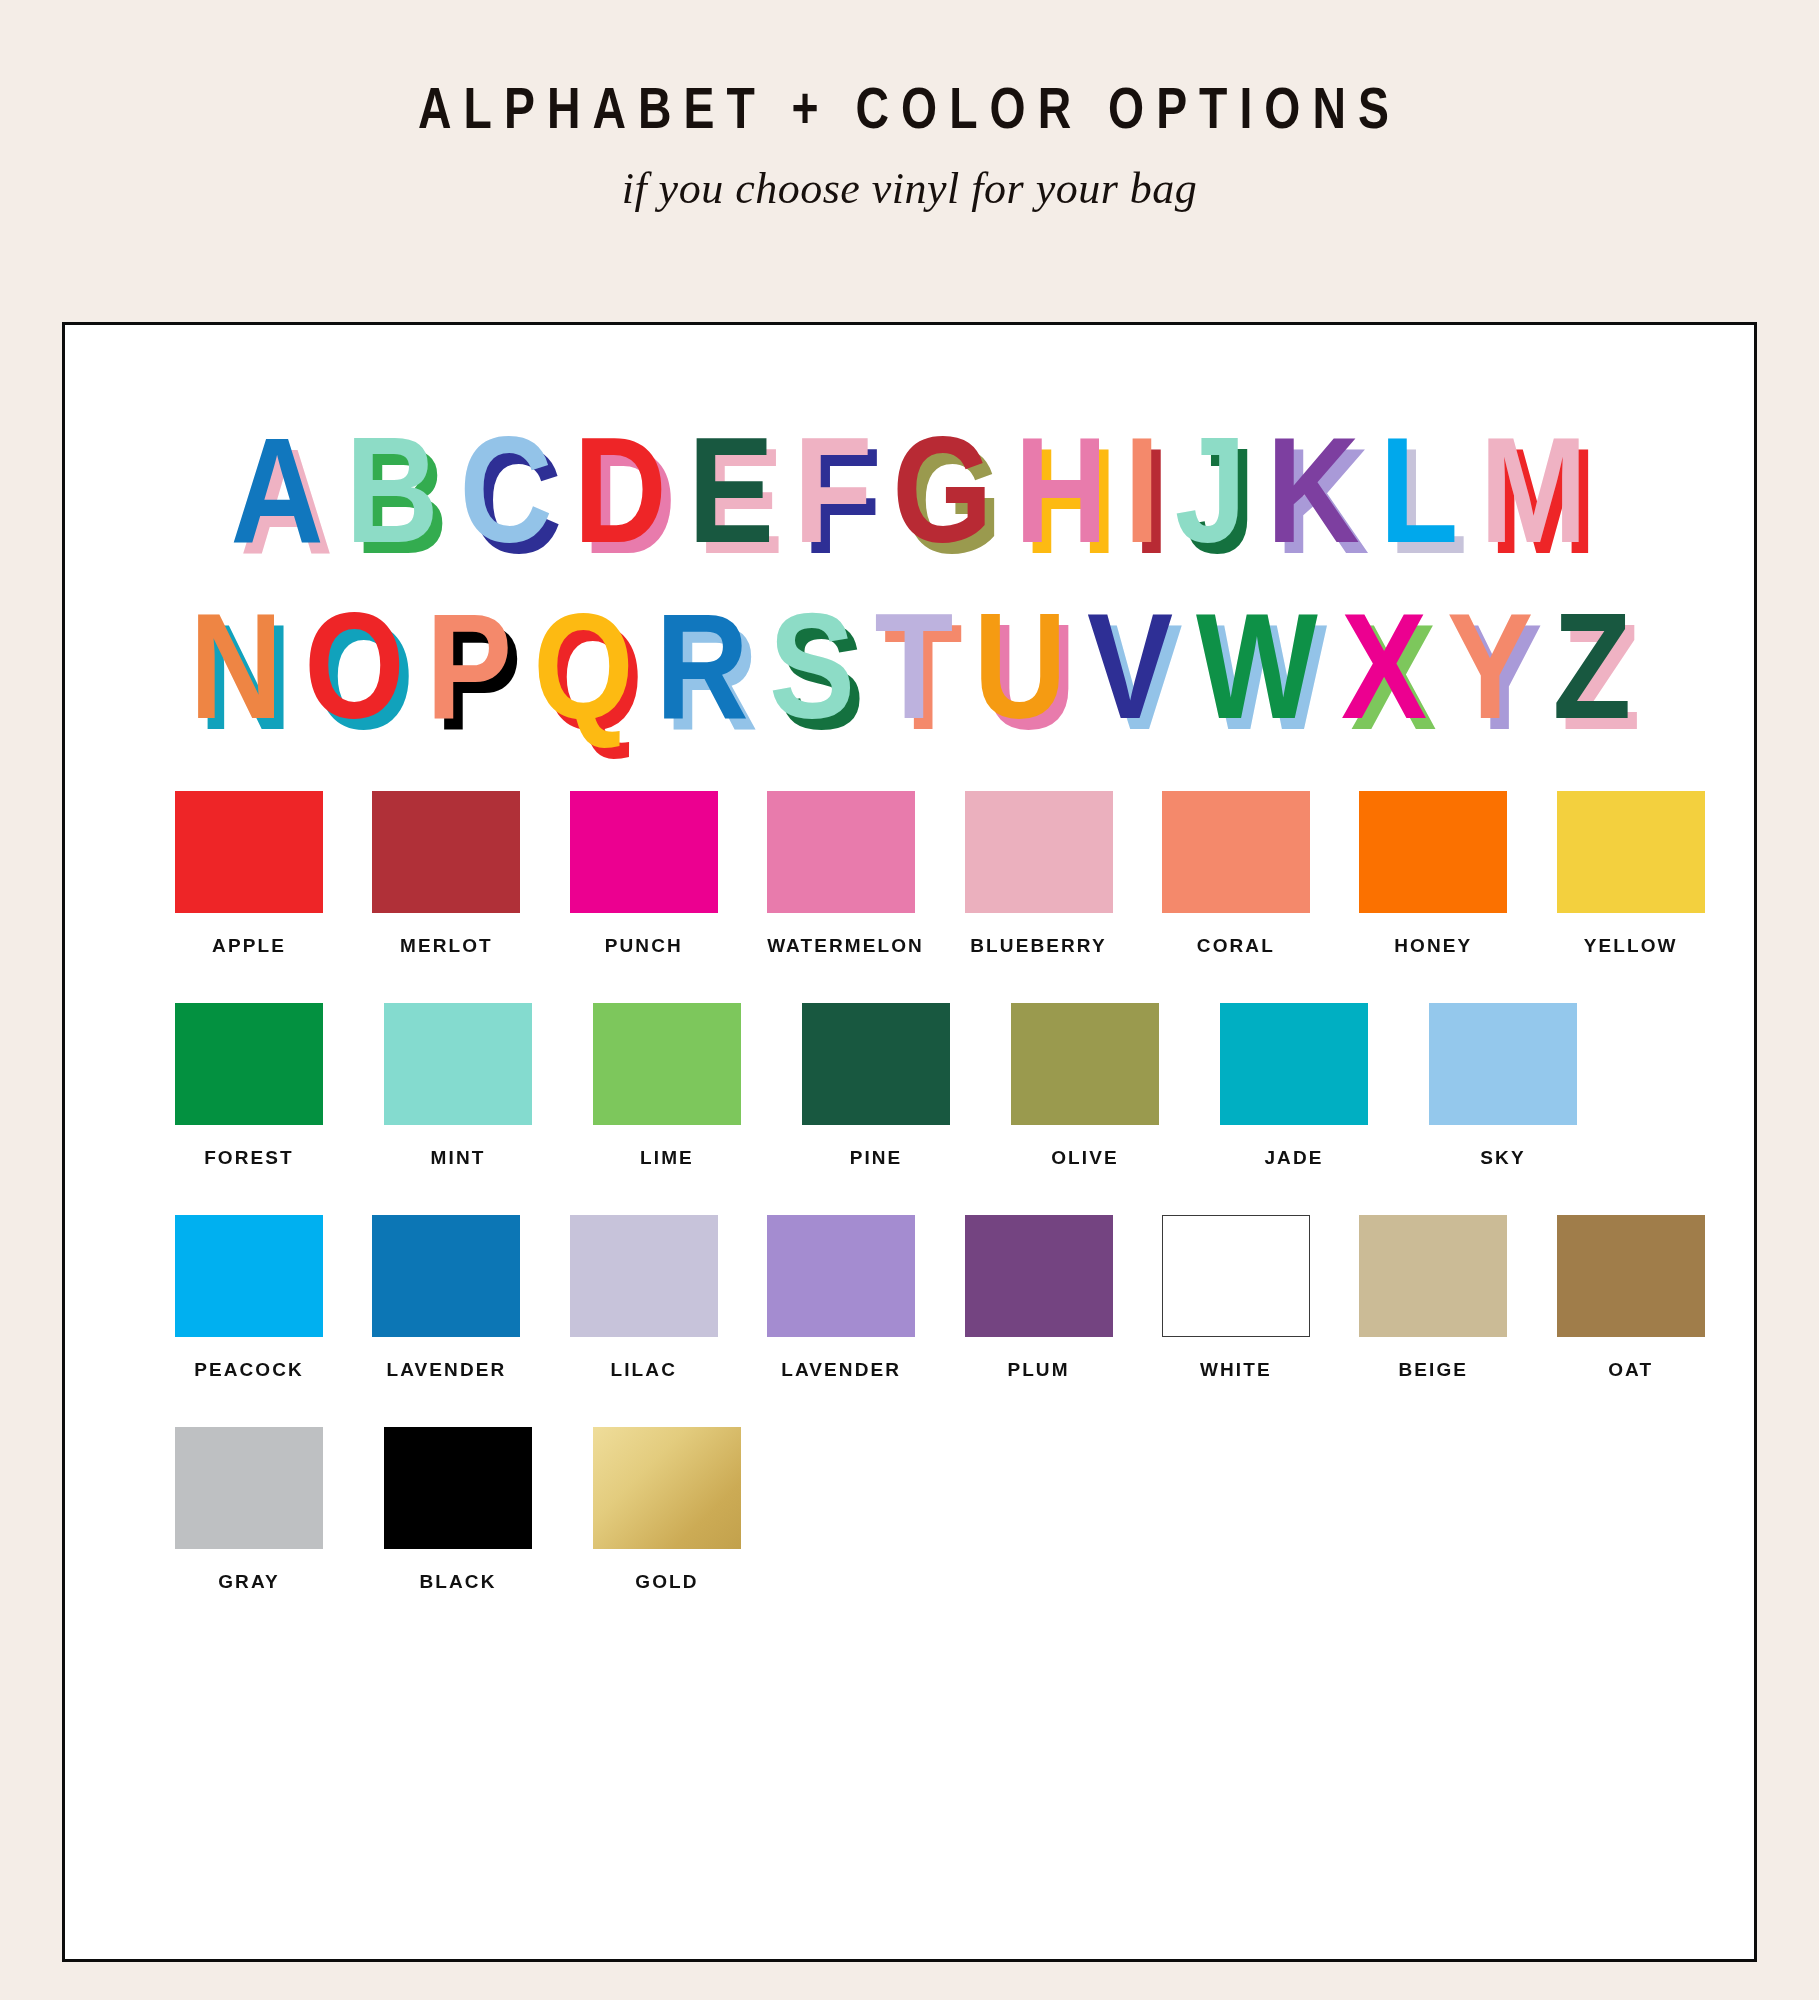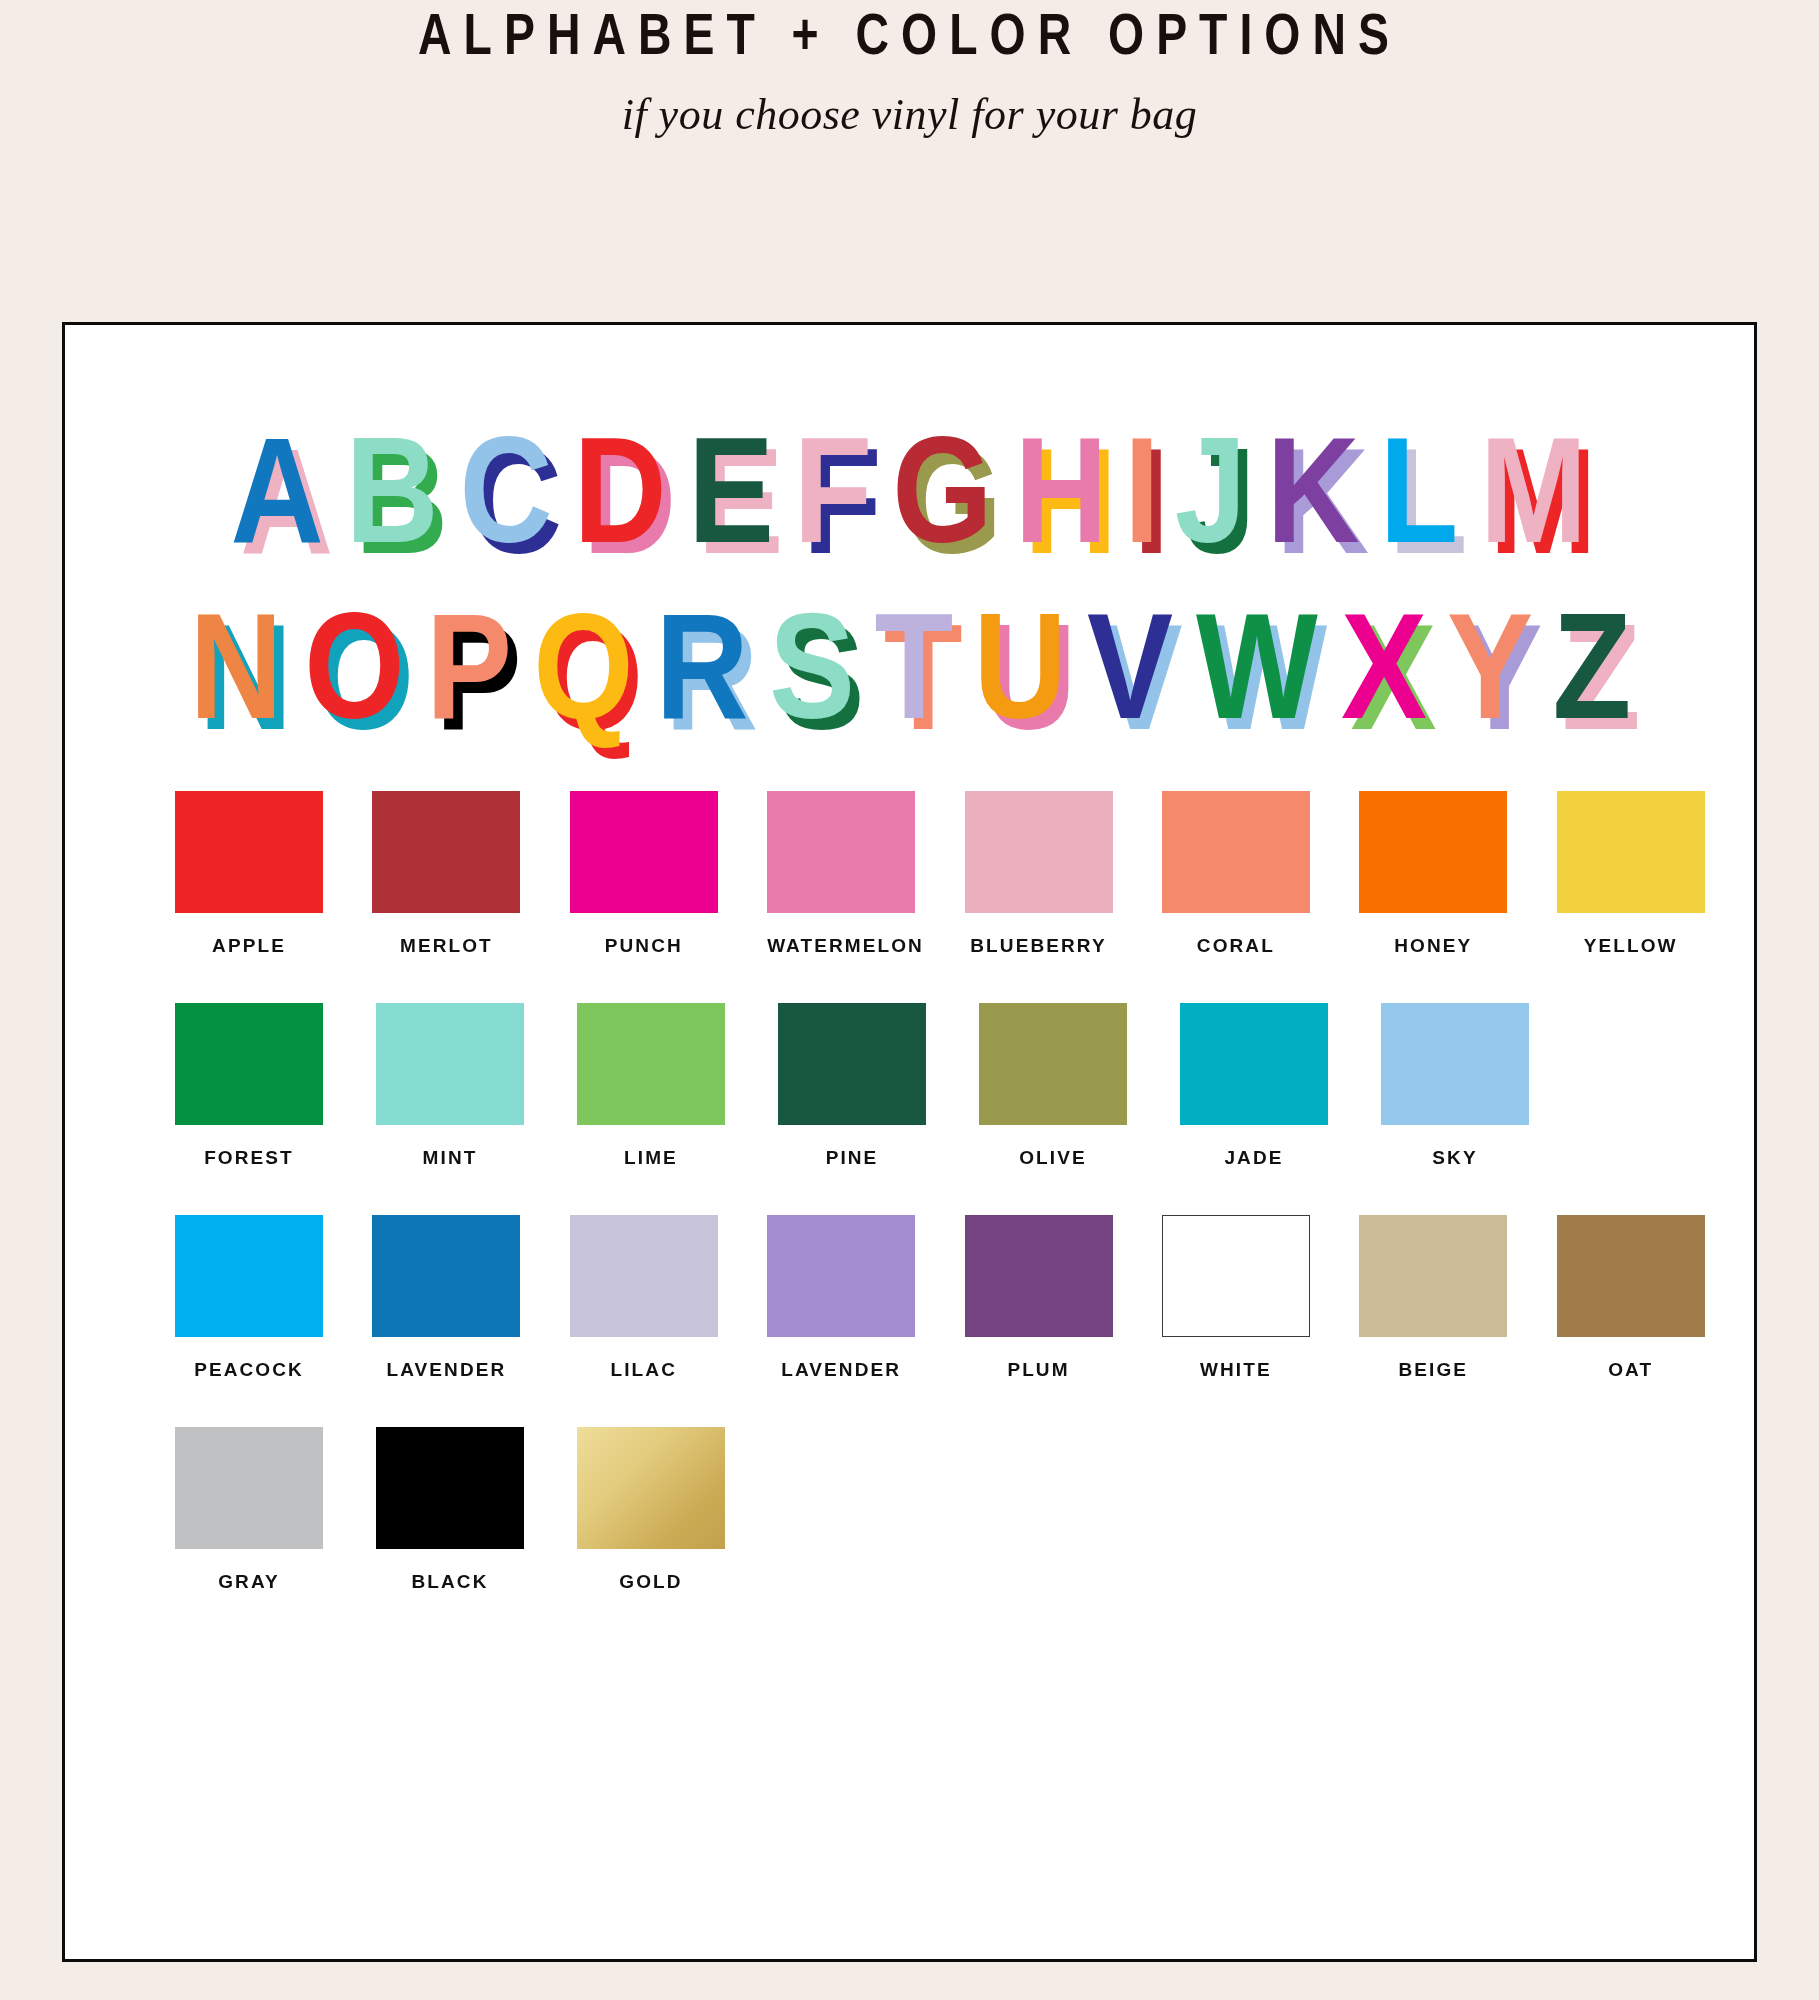--- a/index.html
+++ b/index.html
@@ -14,20 +14,21 @@
 
   .page {
     position: relative;
     width: 1819px;
     height: 2000px;
     background: #F4EDE7;
   }
 
   
   .header {
+    padding-top: 74px;
     text-align: center;
   }
 
   .page-title {
     font-family: "Liberation Sans", sans-serif;
     font-size: 58px;
     font-weight: 700;
     letter-spacing: 15px;
     color: #17100D;
     transform: scaleX(0.80);
@@ -99,21 +100,21 @@
   }
 
   .swatch-row {
     display: flex;
     padding-left: 110px;
     margin-bottom: 46px;
   }
 
   .swatch-cell {
     width: 198px;
-    margin-right: 3px;
+    margin-right: 11px;
     display: flex;
     flex-direction: column;
     align-items: flex-start;
   }
 
   .swatch-chip {
     width: 148px;
     height: 122px;
     display: block;
   }

